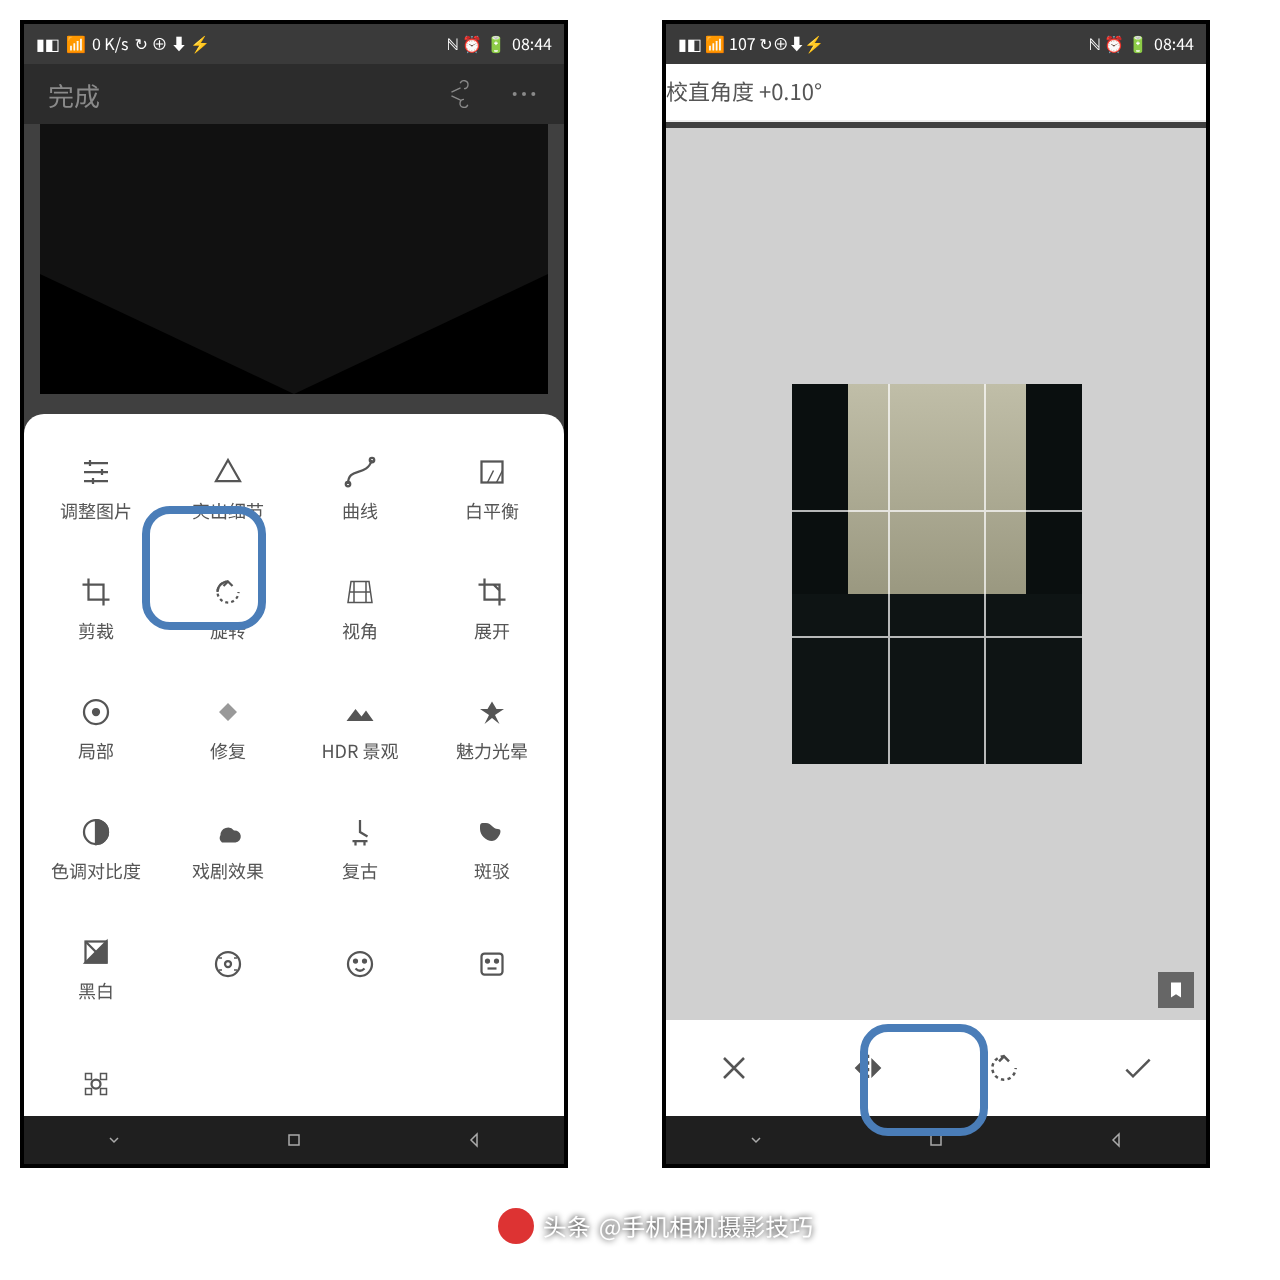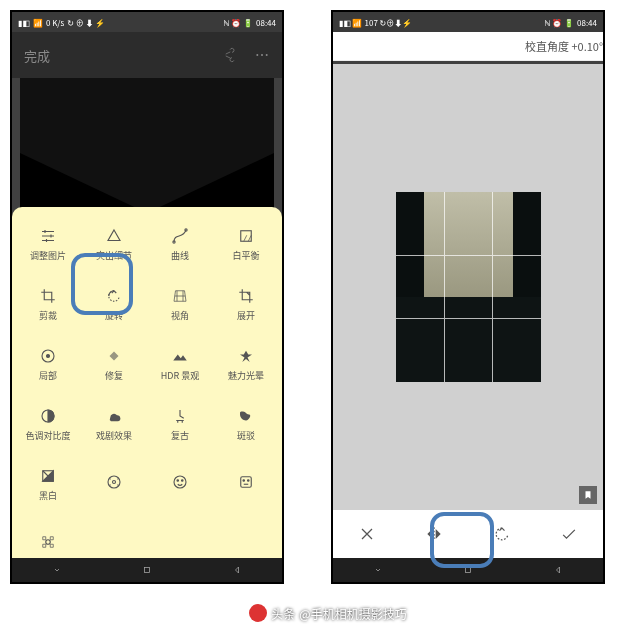--- a/index.html
+++ b/index.html
@@ -1,38 +1,38 @@
 <!DOCTYPE html>
 <html><head>
 <meta charset="utf-8">
 <style>
   body{margin:0;background:#fff;font-family:-apple-system,"Noto Sans CJK SC","PingFang SC",sans-serif;width:640px;height:640px;position:relative}
   .phone{position:absolute;border:2px solid #000;background:#404040;overflow:hidden}
   .phone.left{left:10px;top:10px;width:270px;height:570px}
   .phone.right{left:331px;top:10px;width:270px;height:570px}
   .statusbar{height:20px;background:#3a3a3a;color:#fff;font-size:8px;display:flex;align-items:center;justify-content:space-between;padding:0 6px}
   .sb-left,.sb-right{display:flex;align-items:center;gap:3px}
-  .dimhdr{height:46px;background:#2c2c2c;color:#8a8a8a;display:flex;align-items:center;justify-content:space-between;padding:0 12px;font-size:13px}
+  .dimhdr{height:30px;background:#2c2c2c;color:#8a8a8a;display:flex;align-items:center;justify-content:space-between;padding:0 12px;font-size:13px}
   .dimhdr svg{width:16px;height:16px}
   .dimimg{height:135px;background:#111;margin:0 8px;position:relative}
   .dimimg::before,.dimimg::after{content:"";position:absolute;bottom:0;width:50%;height:60px;background:#000}
   .dimimg::before{left:0;clip-path:polygon(0 0,0 100%,100% 100%)}
   .dimimg::after{right:0;clip-path:polygon(100% 0,100% 100%,0 100%)}
-  .tools{position:absolute;left:0;right:0;bottom:0;top:195px;background:#fef9c3;border-top-left-radius:10px;border-top-right-radius:10px;display:flex;flex-direction:column}
+  .tools{position:absolute;left:0;right:0;bottom:0;top:195px;background:#ffffff;border-top-left-radius:10px;border-top-right-radius:10px;display:flex;flex-direction:column}
   .grid{flex:1;display:grid;grid-template-columns:repeat(4,1fr);grid-auto-rows:58px;padding:8px 4px 0;gap:2px}
   .tool{display:flex;flex-direction:column;align-items:center;justify-content:center;font-size:9px;color:#555;position:relative}
   .tool svg{width:18px;height:18px;margin-bottom:4px;fill:none;stroke:#555;stroke-width:1.5}
   .tabs{height:34px;display:flex;border-top:1px solid #eee}
   .tab{flex:1;display:flex;align-items:center;justify-content:center;font-size:12px;color:#888}
   .tab.active{color:#3a7dd9}
   .navbar{height:24px;background:#1f1f1f;display:flex;align-items:center;justify-content:space-around}
   .navbar svg{width:12px;height:12px;fill:none;stroke:#aaa;stroke-width:1.5}
   .hl{position:absolute;border:4px solid #4a7db8;border-radius:14px;pointer-events:none}
   .hl.tool-hl{left:71px;top:253px;width:54px;height:54px}
-  .straighten-hdr{height:28px;background:#fff;color:#555;font-size:11px;display:flex;align-items:center;justify-content:flex-end;border-bottom:1px solid #eee}
+  .straighten-hdr{height:28px;background:#fff;color:#555;font-size:11px;display:flex;align-items:center;justify-content:flex-start;border-bottom:1px solid #eee}
   .canvas{position:absolute;left:0;right:0;top:52px;bottom:72px;background:#d0d0d0;display:flex;align-items:center;justify-content:center}
   .photo{width:145px;height:190px;background:#1a2020;position:relative;overflow:hidden}
   .photo .sky{position:absolute;left:0;right:0;top:0;height:55%;background:linear-gradient(#c0bea8,#9a9880)}
   .photo .floor{position:absolute;left:0;right:0;bottom:0;height:45%;background:#0e1414}
   .photo .pillar{position:absolute;top:0;bottom:45%;width:28px;background:#0a0f0f}
   .photo .pillar.l{left:0}
   .photo .pillar.r{right:0}
   .photo::after{content:"";position:absolute;inset:0;background:
     linear-gradient(#fff 0 0) calc(100%/3) 0/1px 100% no-repeat,
     linear-gradient(#fff 0 0) calc(200%/3) 0/1px 100% no-repeat,

